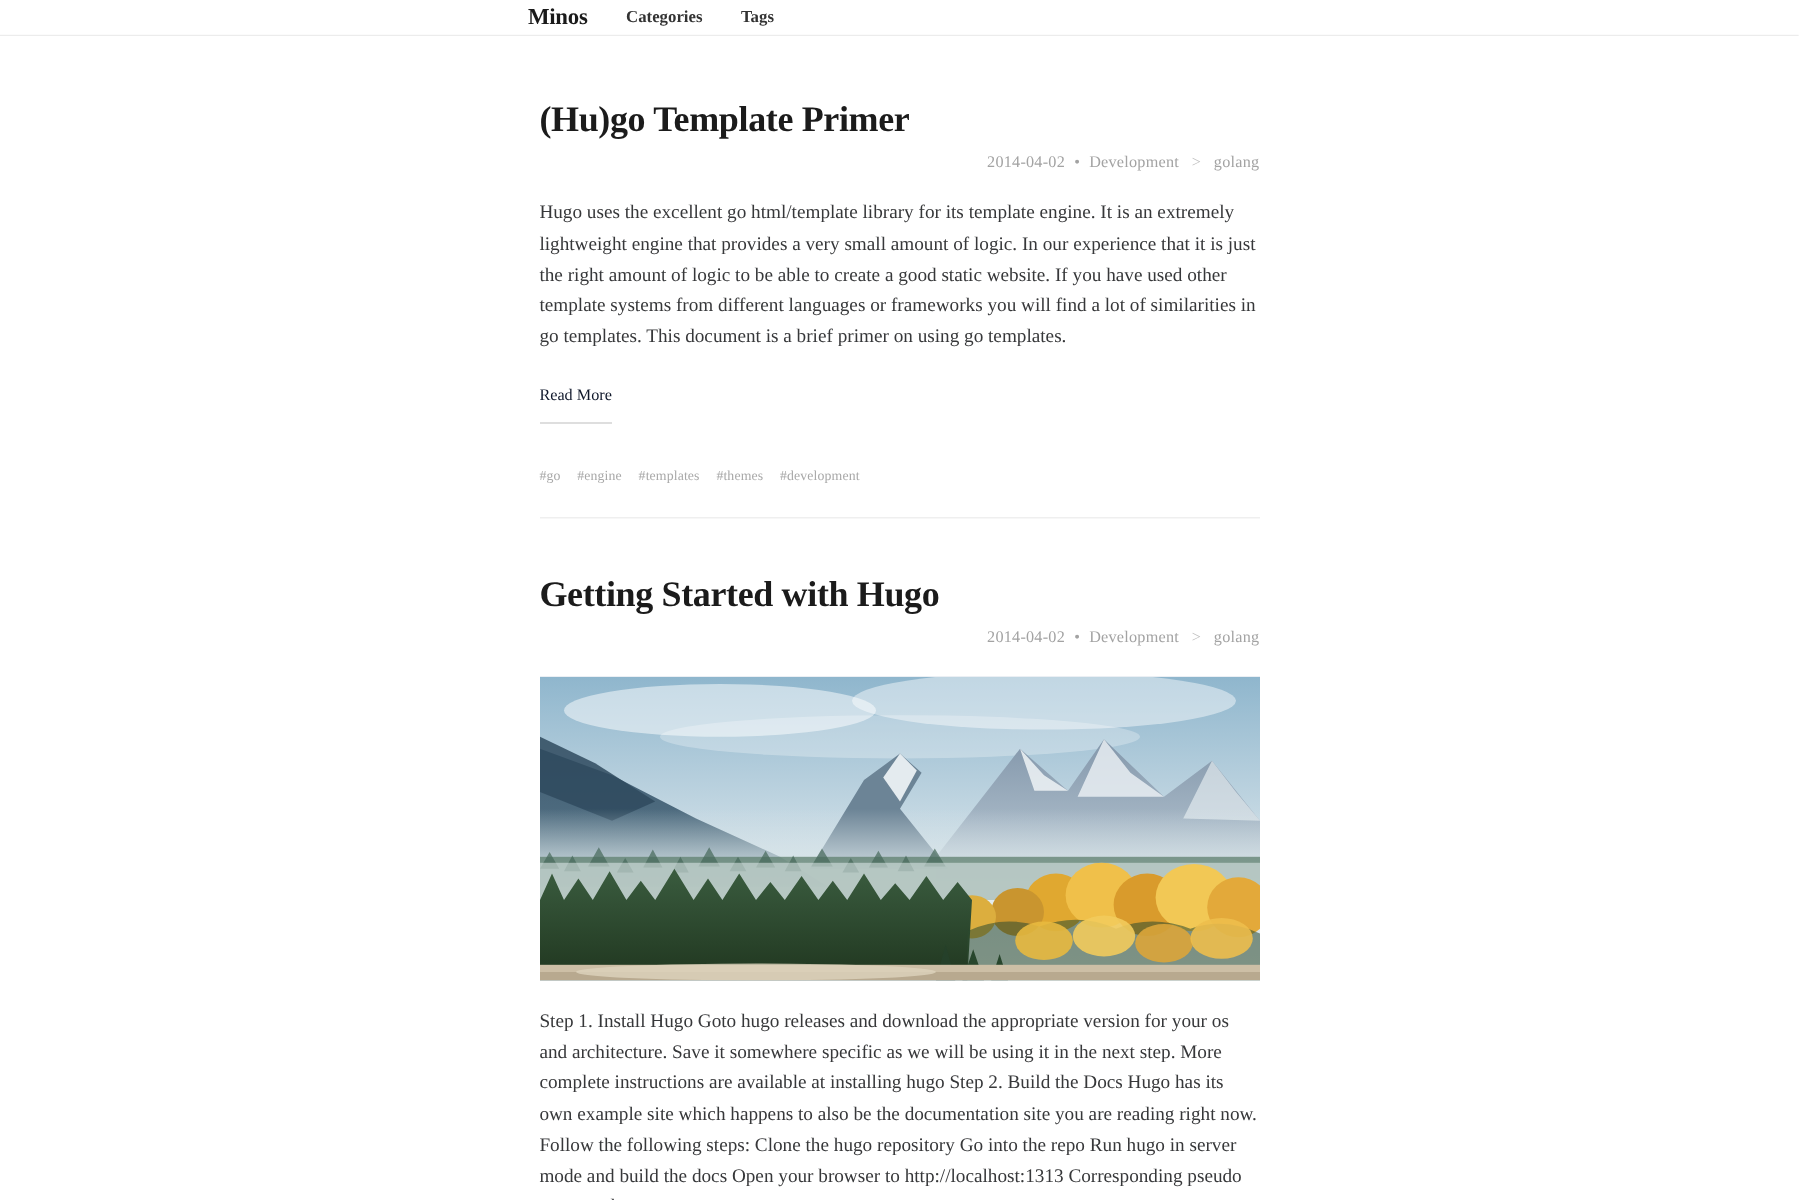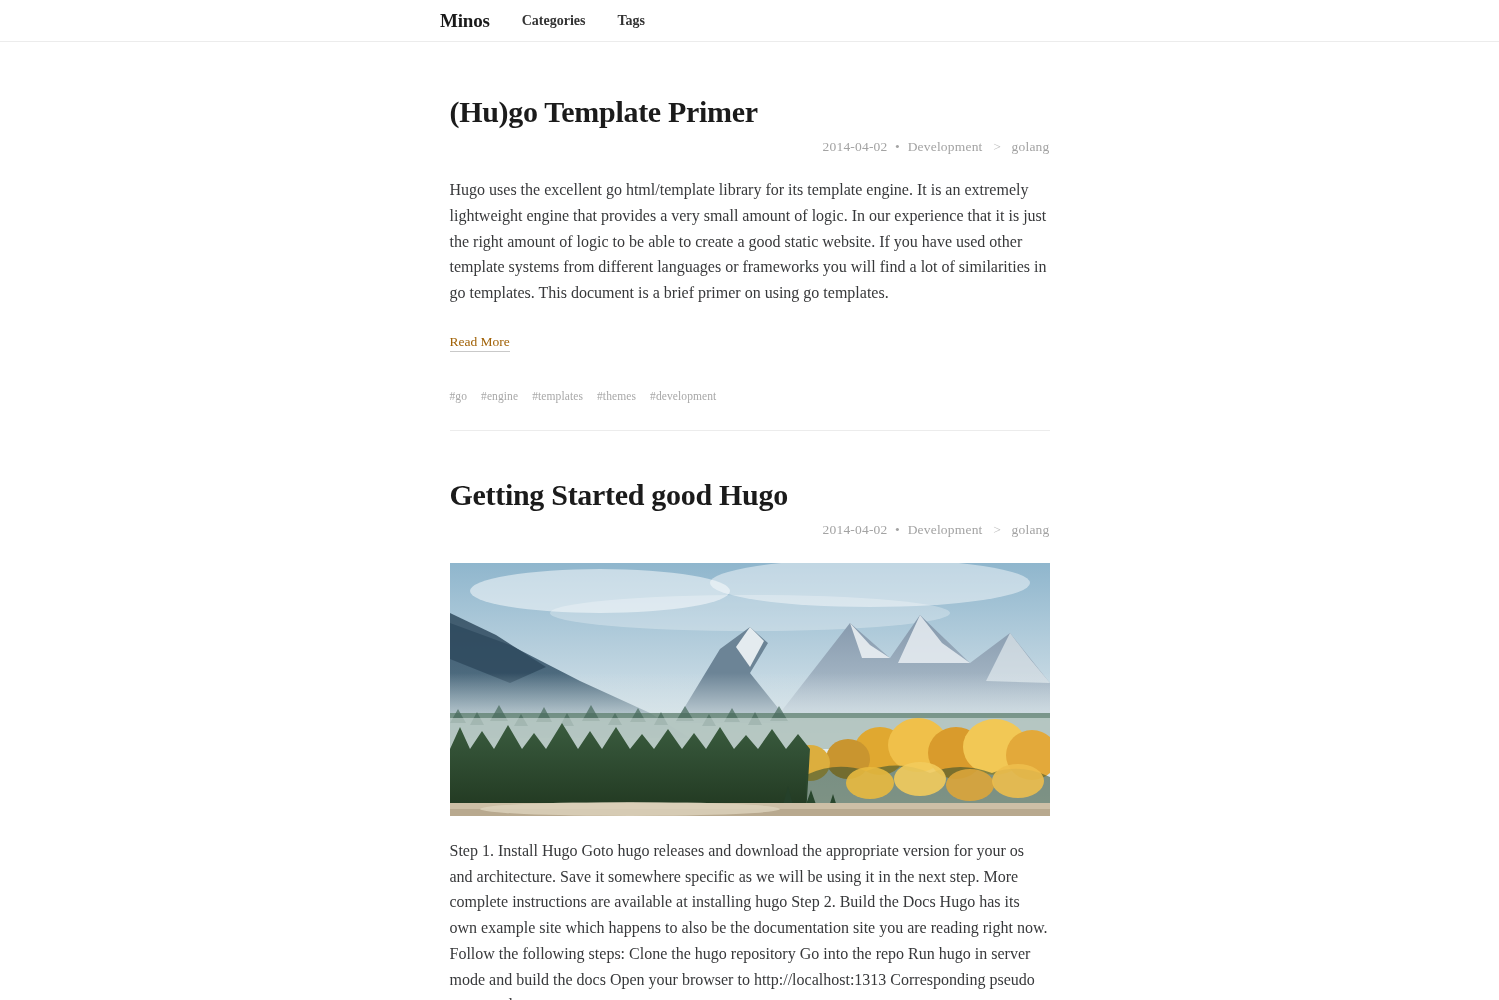--- a/index.html
+++ b/index.html
@@ -10,21 +10,21 @@
     background: #fff;
   }
   body {
     font-family: "Liberation Serif", serif;
     color: #2b2b2b;
     -webkit-font-smoothing: antialiased;
   }
 
   
   .site-header {
-    height: 42px;
+    height: 30px;
     border-bottom: 1px solid #ececec;
     display: flex;
     align-items: center;
     justify-content: flex-start;
     padding-left: 440px;
   }
   .brand {
     font-family: "Liberation Serif", serif;
     font-weight: bold;
     font-size: 19px;
@@ -86,24 +86,24 @@
   .post-summary {
     font-size: 16px;
     line-height: 1.61;
     color: #37383a;
     margin: 0 0 26px 0;
     text-align: left;
   }
   .read-more {
     display: inline-block;
     font-size: 13.5px;
-    color: #a16207;
+    color: #0f172a;
     text-decoration: none;
     border-bottom: 1px solid #c9c9c9;
-    padding-bottom: 1px;
+    padding-bottom: 15px;
     margin-bottom: 34px;
   }
 
   .tags { margin-bottom: 26px; }
   .tag {
     font-size: 11.5px;
     color: #a8a8a8;
     text-decoration: none;
     margin-right: 10px;
     letter-spacing: 0.1px;
@@ -143,21 +143,21 @@
       <a class="tag" href="#">#engine</a>
       <a class="tag" href="#">#templates</a>
       <a class="tag" href="#">#themes</a>
       <a class="tag" href="#">#development</a>
     </div>
   </article>
 
   <hr class="divider">
 
   <article class="post">
-    <h1 class="post-title">Getting Started good Hugo</h1>
+    <h1 class="post-title">Getting Started with Hugo</h1>
     <div class="post-meta">
       <span>2014-04-02</span>
       <span class="sep">•</span>
       <a class="cat" href="#">Development</a>
       <span class="arrow">&gt;</span>
       <a class="subcat" href="#">golang</a>
     </div>
 
     <div class="post-image">
       <svg width="600" height="253" viewBox="0 0 600 253" xmlns="http://www.w3.org/2000/svg">

